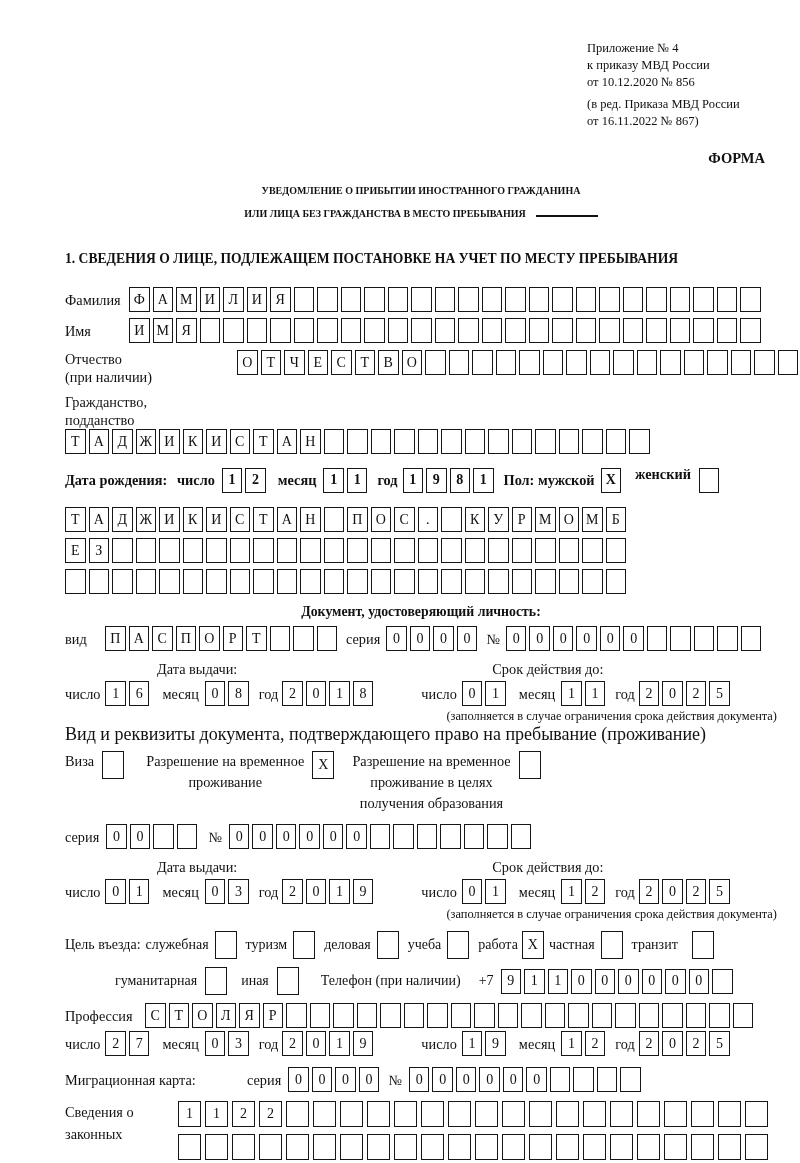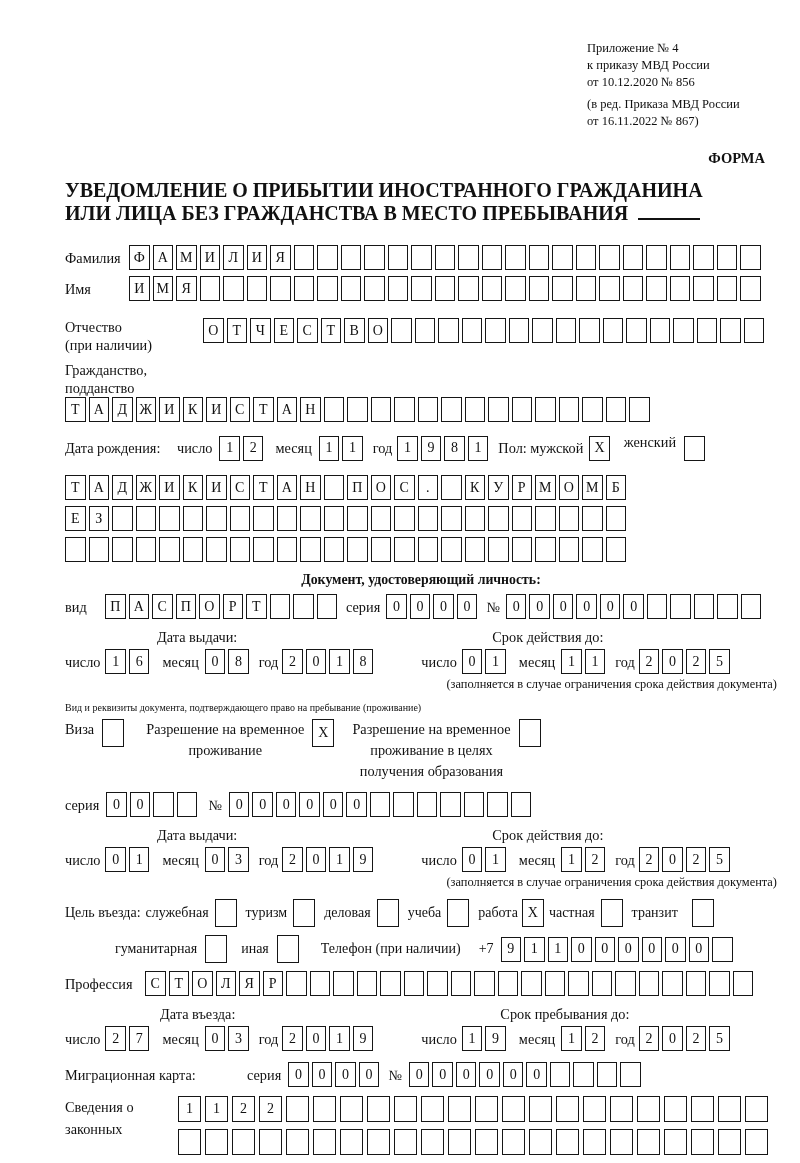--- a/index.html
+++ b/index.html
@@ -1,21 +1,21 @@
 <!DOCTYPE html>
 <html><head>
 <meta charset="utf-8">
 <style>
   html,body{margin:0;padding:0;background:#fff;}
   body{width:800px;height:1163px;font-family:"Liberation Serif","DejaVu Serif",serif;color:#111;}
   .page{position:relative;box-sizing:border-box;width:800px;height:1163px;padding:40px 23px 0 65px;overflow:hidden;background:#fff;}
   .ref{margin-left:auto;width:190px;font-size:12.5px;line-height:17px;}
   .ref .grp2{margin-top:5px;}
   .forma{text-align:right;font-weight:bold;font-size:14.5px;margin:20px 12px 0 0;}
-  .title{text-align:left;font-weight:bold;font-size:20px;line-height:23px;margin-top:12px;}
+  .title{text-align:center;font-weight:bold;font-size:10px;line-height:23px;margin-top:12px;}
   .blank{display:inline-block;width:62px;height:13px;border-bottom:2px solid #111;margin-left:10px;}
   .sec{font-weight:bold;font-size:13.6px;margin-top:26px;white-space:nowrap;}
   .row{display:flex;align-items:center;font-size:14.3px;line-height:18px;white-space:nowrap;}
   .row.top{align-items:flex-start;}
   .lbl{flex:0 0 auto;}
   .ml2l span{display:block;}
   .cells{display:flex;gap:3px;flex:0 0 auto;}
   .cell{flex:0 0 auto;width:20.5px;height:25px;box-sizing:border-box;border:1.7px solid #161616;
         display:flex;align-items:center;justify-content:center;font-size:14px;background:#fff;}
   .wide{gap:4px;}
@@ -40,20 +40,21 @@
     <div>от 16.11.2022 № 867)</div>
   </div>
 
   <div class="forma">ФОРМА</div>
 
   <div class="title">
     <div>УВЕДОМЛЕНИЕ О ПРИБЫТИИ ИНОСТРАННОГО ГРАЖДАНИНА</div>
     <div><span>ИЛИ ЛИЦА БЕЗ ГРАЖДАНСТВА В МЕСТО ПРЕБЫВАНИЯ</span><span class="blank"></span></div>
   </div>
 
+  <div class="sec">1. СВЕДЕНИЯ О ЛИЦЕ, ПОДЛЕЖАЩЕМ ПОСТАНОВКЕ НА УЧЕТ ПО МЕСТУ ПРЕБЫВАНИЯ</div>
 
   <div class="row" style="margin-top:20px;">
     <span class="lbl" style="width:64px;">Фамилия</span>
     <span class="cells">
         <span class="cell">Ф</span>
         <span class="cell">А</span>
         <span class="cell">М</span>
         <span class="cell">И</span>
         <span class="cell">Л</span>
         <span class="cell">И</span>
@@ -107,21 +108,21 @@
         <span class="cell"></span>
         <span class="cell"></span>
         <span class="cell"></span>
         <span class="cell"></span>
         <span class="cell"></span>
         <span class="cell"></span>
         <span class="cell"></span>
       </span>
   </div>
 
-  <div class="row top" style="margin-top:17px;">
+  <div class="row top" style="margin-top:7px;gap:34px;">
     <span class="lbl ml2l" style="width:138px;">
       <span>Отчество</span>
       <span>(при наличии)</span>
     </span>
     <span class="cells">
         <span class="cell">О</span>
         <span class="cell">Т</span>
         <span class="cell">Ч</span>
         <span class="cell">Е</span>
         <span class="cell">С</span>
@@ -174,21 +175,21 @@
         <span class="cell"></span>
         <span class="cell"></span>
         <span class="cell"></span>
         <span class="cell"></span>
         <span class="cell"></span>
         <span class="cell"></span>
         <span class="cell"></span>
       </span>
   </div>
 
-  <div class="row" style="margin-top:11px;">
+  <div class="row" style="margin-top:11px;font-weight:bold;">
     <span class="lbl" style="width:106px;">Дата рождения:</span>
     <span class="lbl" style="margin:0 7px 0 6px;">число</span>
     <span class="cells">
         <span class="cell">1</span>
         <span class="cell">2</span>
       </span>
     <span class="lbl" style="margin:0 7px 0 12px;">месяц</span>
     <span class="cells">
         <span class="cell">1</span>
         <span class="cell">1</span>
@@ -363,21 +364,21 @@
     <span class="lbl" style="margin:0 4px 0 10px;">год</span>
     <span class="cells">
         <span class="cell">2</span>
         <span class="cell">0</span>
         <span class="cell">2</span>
         <span class="cell">5</span>
       </span>
   </div>
   <div class="note">(заполняется в случае ограничения срока действия документа)</div>
 
-  <div style="font-size:10px;margin-top:10px;">Вид и реквизиты документа, подтверждающего право на пребывание (проживание)</div>
+  <div style="font-size:18px;margin-top:0;">Вид и реквизиты документа, подтверждающего право на пребывание (проживание)</div>
 
   <div class="row top" style="margin-top:6px;">
     <span class="ckitem">
       <span class="txt">Виза</span>
       <span class="cell cbox"></span>
     </span>
     <span class="ckitem" style="margin-left:22px;">
       <span class="txt ml2l">
         <span>Разрешение на временное</span>
         <span>проживание</span>
@@ -526,24 +527,20 @@
         <span class="cell"></span>
         <span class="cell"></span>
         <span class="cell"></span>
         <span class="cell"></span>
         <span class="cell"></span>
         <span class="cell"></span>
         <span class="cell"></span>
       </span>
   </div>
 
-  <div class="dhead">
-    <span style="margin-left:95px;">Дата въезда:</span>
-    <span style="margin-left:265px;">Срок пребывания до:</span>
-  </div>
   <div class="row" style="margin-top:3px;">
     <span class="lbl" style="margin-right:5px;">число</span>
     <span class="cells">
         <span class="cell">2</span>
         <span class="cell">7</span>
       </span>
     <span class="lbl" style="margin:0 6px 0 13px;">месяц</span>
     <span class="cells">
         <span class="cell">0</span>
         <span class="cell">3</span>

